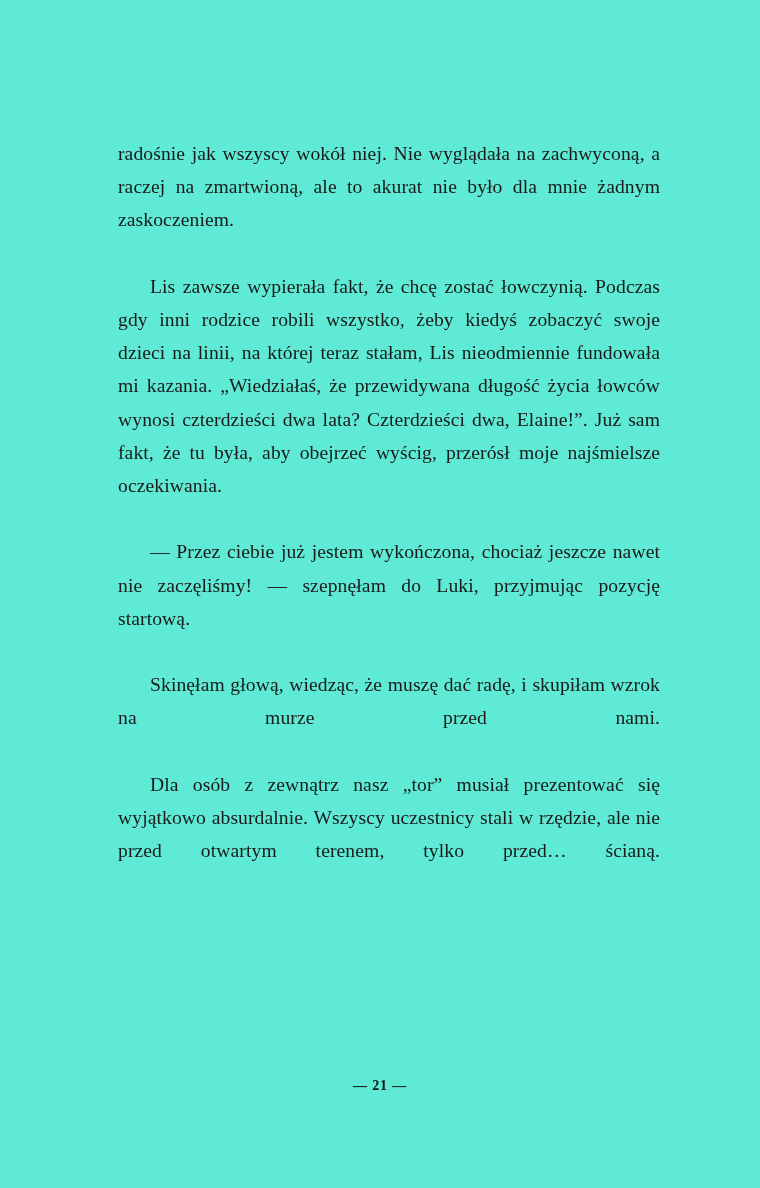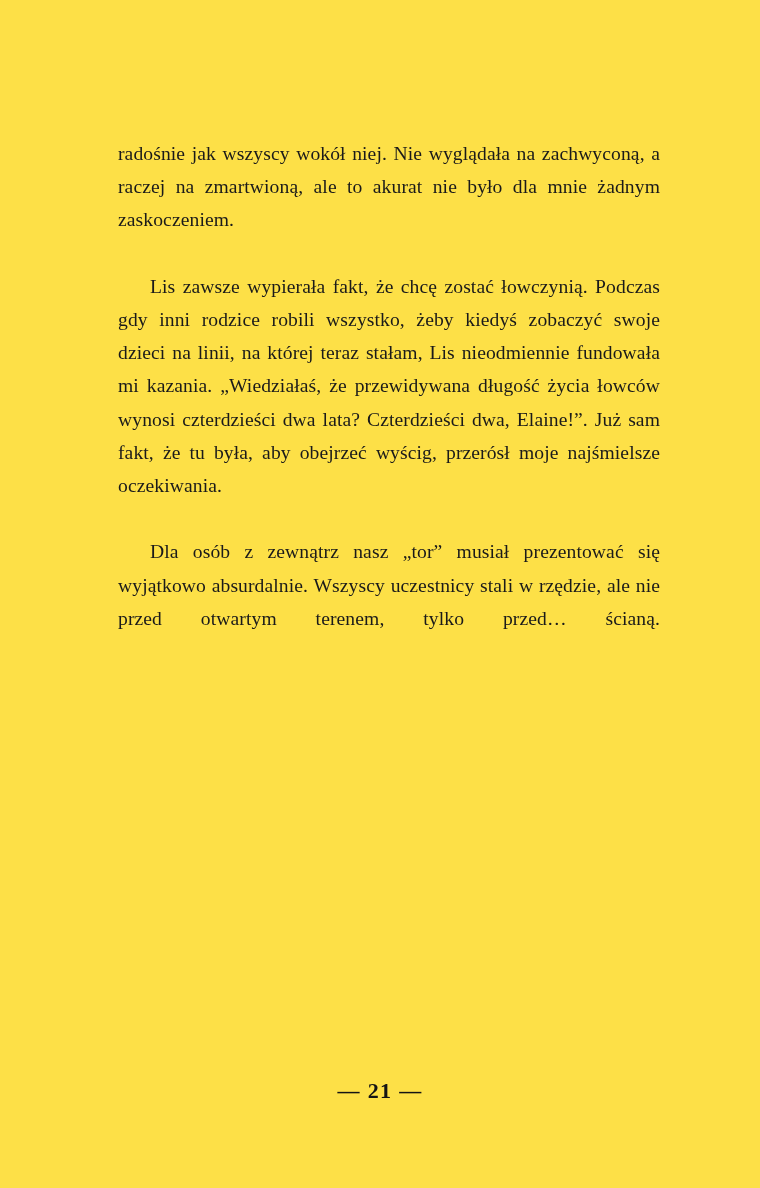--- a/index.html
+++ b/index.html
@@ -16,21 +16,21 @@
     color: #1a1a1a;
     overflow: hidden;
   }
 
   .page {
     position: absolute;
     left: 0;
     top: 0;
     width: 760px;
     height: 1188px;
-    background: #fde047;
+    background: #5eead4;
   }
 
   .text-block {
     position: absolute;
     left: 118px;
     top: 137px;
     width: 542px;
   }
 
   p.para {
@@ -57,34 +57,36 @@
     display: inline-block;
     width: 100%;
   }
 
   .folio {
     position: absolute;
     left: 0;
     top: 1078px;
     width: 760px;
     text-align: center;
-    font-size: 22px;
+    font-size: 14px;
     font-weight: bold;
     letter-spacing: 0.06em;
     color: #141414;
     font-family: "Liberation Serif", "DejaVu Serif", serif;
   }
 </style>
 </head>
 <body>
 
 <div class="page">
 
   <div class="text-block">
     <p class="para no-indent">radośnie jak wszyscy wokół niej. Nie wyglądała na zachwyconą, a raczej na zmartwioną, ale to akurat nie było dla mnie żadnym zaskoczeniem.</p>
     <p class="para">Lis zawsze wypierała fakt, że chcę zostać łowczynią. Podczas gdy inni rodzice robili wszystko, żeby kiedyś zobaczyć swoje dzieci na linii, na której teraz stałam, Lis nieodmiennie fundowała mi kazania. „Wiedziałaś, że przewidywana długość życia łowców wynosi czterdzieści dwa lata? Czterdzieści dwa, Elaine!”. Już sam fakt, że tu była, aby obejrzeć wyścig, przerósł moje najśmielsze oczekiwania.</p>
+    <p class="para">— Przez ciebie już jestem wykończona, chociaż jeszcze nawet nie zaczęliśmy! — szepnęłam do Luki, przyjmując pozycję startową.</p>
+    <p class="para">Skinęłam głową, wiedząc, że muszę dać radę, i skupiłam wzrok na murze przed nami.</p>
     <p class="para">Dla osób z zewnątrz nasz „tor” musiał prezentować się wyjątkowo absurdalnie. Wszyscy uczestnicy stali w rzędzie, ale nie przed otwartym terenem, tylko przed… ścianą.</p>
 
   </div>
 
   <div class="folio">— 21 —</div>
 
 </div>
 
 </body></html>

